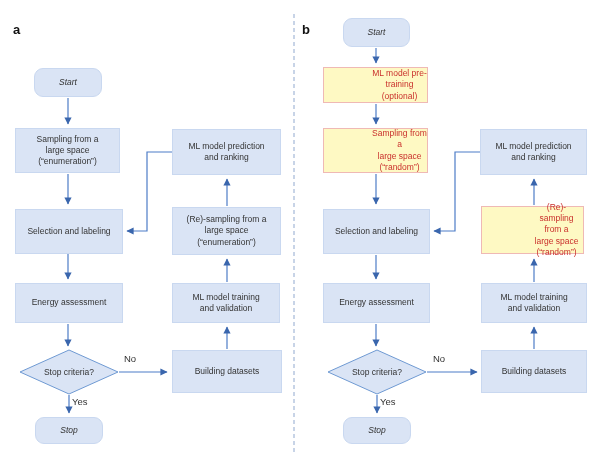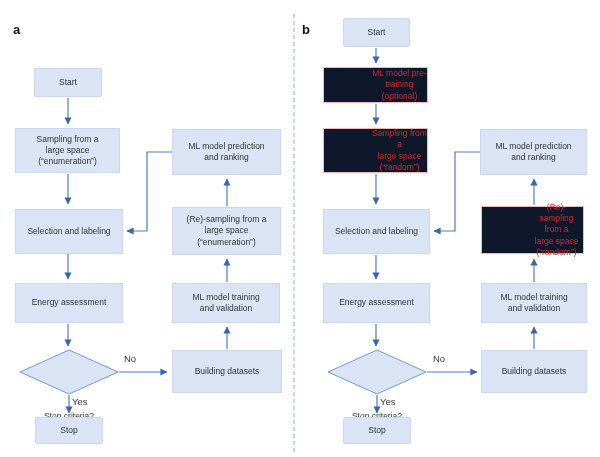--- a/index.html
+++ b/index.html
@@ -8,27 +8,27 @@
     font-family:"Liberation Sans", sans-serif; overflow:hidden;
   }
   .overlay { position:absolute; left:0; top:0; width:600px; height:457px; pointer-events:none; }
   .node {
     position:absolute; box-sizing:border-box;
     display:flex; align-items:center; justify-content:center;
     text-align:center; white-space:pre-line;
     font-size:8.5px; line-height:1.3; color:#333333;
     background:#dae4f5; border:1px solid #c9d8f0;
   }
-  .pill { border-radius:2px; }
-  .red { background:#0f172a; border-color:#efb9b5; color:#c9302c;padding-left:48px; }
+  .pill { border-radius:9px;font-style:italic; }
+  .red { background:#fef9c3; border-color:#efb9b5; color:#c9302c;padding-left:48px; }
   .panel-label { position:absolute; font-size:13px; font-weight:bold; color:#111111; }
   .edge-label { position:absolute; font-size:9.5px; color:#333333;text-align:center; }
   .diamond-label {
     position:absolute; display:flex; align-items:center; justify-content:center;
-    text-align:center; font-size:8.5px; color:#333333;margin-top:44px;
+    text-align:center; font-size:8.5px; color:#333333;
   }
 </style>
 </head>
 <body>
 
 <div class="canvas">
 
   <svg class="overlay" viewBox="0 0 600 457">
     <defs>
       <marker id="ah" markerWidth="8" markerHeight="8" refX="5.5" refY="3" orient="auto">

